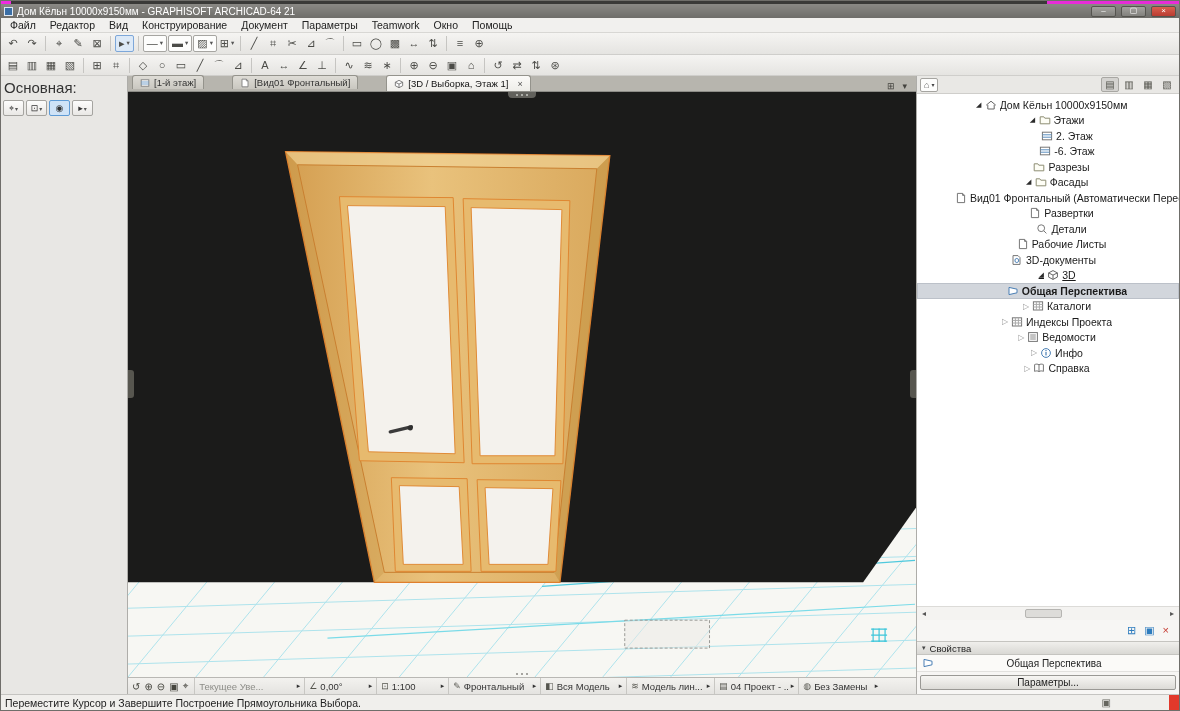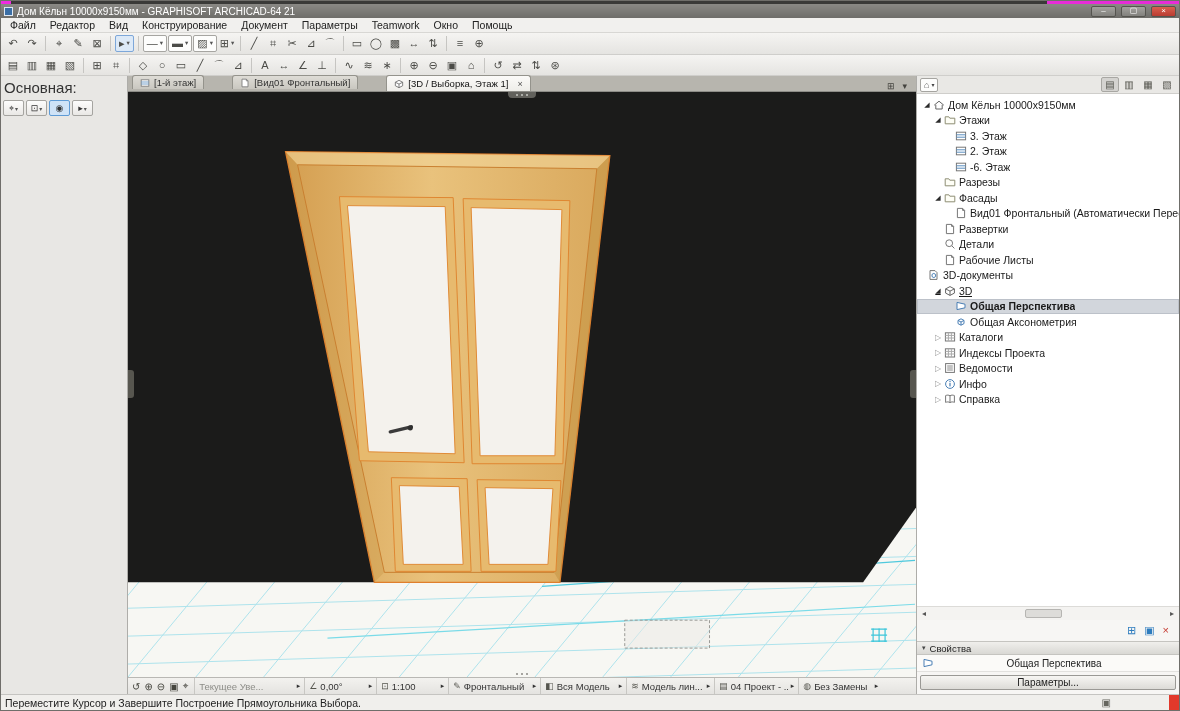--- a/index.html
+++ b/index.html
@@ -89,21 +89,21 @@
     display:flex;flex-direction:column;min-height:0;}
   .nav-header{height:18px;flex:0 0 18px;background:#e9e8e5;border-bottom:1px solid #cfcecb;
     display:flex;align-items:center;padding:0 3px;}
   .nav-chooser{height:14px;display:flex;align-items:center;gap:2px;border:1px solid #a5a4a0;
     border-radius:2px;background:#fdfdfc;padding:0 3px;font-size:9px;color:#444;}
   .nav-header-right{margin-left:auto;display:flex;gap:1px;}
   .nh-btn{width:18px;height:15px;display:flex;align-items:center;justify-content:center;
     font-size:10px;color:#55554e;border-radius:2px;}
   .nh-btn.pressed{background:#d4d3d0;border:1px solid #a8a7a3;}
   .nav-tree{flex:1;background:#fff;overflow:hidden;padding-top:3px;font-size:10.5px;color:#1a1a1a;}
-  .tree-row{display:flex;align-items:center;height:15.5px;white-space:nowrap;}
+  .tree-row{display:flex;align-items:center;height:15.5px;white-space:nowrap;justify-content:center;}
   .tree-row.selected{background:#d2d6dc;font-weight:bold;box-shadow:inset 0 0 0 1px #bcc1c9;}
   .tree-arrow{width:10px;flex:0 0 10px;text-align:center;font-size:7px;color:#2b2b2b;}
   .tree-arrow.closed{color:#999;font-size:8px;}
   .mini-icon{display:inline-flex;align-items:center;justify-content:center;flex:0 0 auto;}
   .tree-icon{width:14px;flex:0 0 14px;height:12px;margin-right:2px;}
   .tree-label{overflow:hidden;}
   .nav-hscroll{height:14px;flex:0 0 14px;background:#f4f3f1;border-top:1px solid #dcdbd8;
     display:flex;align-items:center;}
   .hs-btn{width:14px;flex:0 0 14px;text-align:center;font-size:8px;color:#555;}
   .hs-track{flex:1;height:100%;position:relative;}
@@ -570,40 +570,30 @@
             <span class="tree-label">Этажи</span>
           </div>
           <div class="tree-row" style="padding-left: 27px;">
             <span class="tree-arrow"></span>
             <span class="mini-icon tree-icon" style="height: 12px; width: 12px;">
               <svg viewBox="0 0 12 12" width="100%" height="100%">
                 <rect x="1.4" y="2.2" width="9.2" height="7.6" fill="#fff" stroke="#777"></rect>
                 <path d="M1.4 4.8h9.2M1.4 7.2h9.2" stroke="#5b8fc0"></path>
               </svg>
             </span>
-            <span class="tree-label">3. Этаж</span>
+            <span class="tree-label">2. Этаж</span>
           </div>
           <div class="tree-row" style="padding-left: 27px;">
             <span class="tree-arrow"></span>
             <span class="mini-icon tree-icon" style="height: 12px; width: 12px;">
               <svg viewBox="0 0 12 12" width="100%" height="100%">
                 <rect x="1.4" y="2.2" width="9.2" height="7.6" fill="#fff" stroke="#777"></rect>
                 <path d="M1.4 4.8h9.2M1.4 7.2h9.2" stroke="#5b8fc0"></path>
               </svg>
             </span>
-            <span class="tree-label">2. Этаж</span>
-          </div>
-          <div class="tree-row" style="padding-left: 27px;">
-            <span class="tree-arrow"></span>
-            <span class="mini-icon tree-icon" style="height: 12px; width: 12px;">
-              <svg viewBox="0 0 12 12" width="100%" height="100%">
-                <rect x="1.4" y="2.2" width="9.2" height="7.6" fill="#fff" stroke="#777"></rect>
-                <path d="M1.4 4.8h9.2M1.4 7.2h9.2" stroke="#5b8fc0"></path>
-              </svg>
-            </span>
             <span class="tree-label">-6. Этаж</span>
           </div>
           <div class="tree-row" style="padding-left: 16px;">
             <span class="tree-arrow"></span>
             <span class="mini-icon tree-icon" style="height: 12px; width: 12px;">
               <svg viewBox="0 0 12 12" width="100%" height="100%">
                 <path d="M1.2 2.8h3.6l1 1.4h5v5.6H1.2z" fill="#fefef6" stroke="#8d8d74"></path>
               </svg>
             </span>
             <span class="tree-label">Разрезы</span>
@@ -678,30 +668,20 @@
             <span class="tree-label">3D</span>
           </div>
           <div class="tree-row selected" style="padding-left: 27px;">
             <span class="tree-arrow"></span>
             <span class="mini-icon tree-icon" style="height: 12px; width: 12px;">
               <svg viewBox="0 0 12 12" width="100%" height="100%">
                 <path d="M2 2.4 10 4.2v3.6L2 9.6z" fill="#fff" stroke="#4a7fb5"></path>
               </svg>
             </span>
             <span class="tree-label">Общая Перспектива</span>
-          </div>
-          <div class="tree-row" style="padding-left: 27px;">
-            <span class="tree-arrow"></span>
-            <span class="mini-icon tree-icon" style="height: 12px; width: 12px;">
-              <svg viewBox="0 0 12 12" width="100%" height="100%">
-                <path d="M3 4.4 6 2.8l3 1.6v3.2L6 9.2 3 7.6z" fill="#fff" stroke="#4a7fb5"></path>
-                <path d="M3 4.4 6 6l3-1.6M6 6v3.2" fill="none" stroke="#4a7fb5"></path>
-              </svg>
-            </span>
-            <span class="tree-label">Общая Аксонометрия</span>
           </div>
           <div class="tree-row" style="padding-left: 16px;">
             <span class="tree-arrow closed">▷</span>
             <span class="mini-icon tree-icon" style="height: 12px; width: 12px;">
               <svg viewBox="0 0 12 12" width="100%" height="100%">
                 <rect x="1.4" y="1.8" width="9.2" height="8.2" fill="#fff" stroke="#777"></rect>
                 <path d="M1.4 4.4h9.2M1.4 7h9.2M4.4 1.8v8.2M7.4 1.8v8.2" stroke="#aaa"></path>
               </svg>
             </span>
             <span class="tree-label">Каталоги</span>

